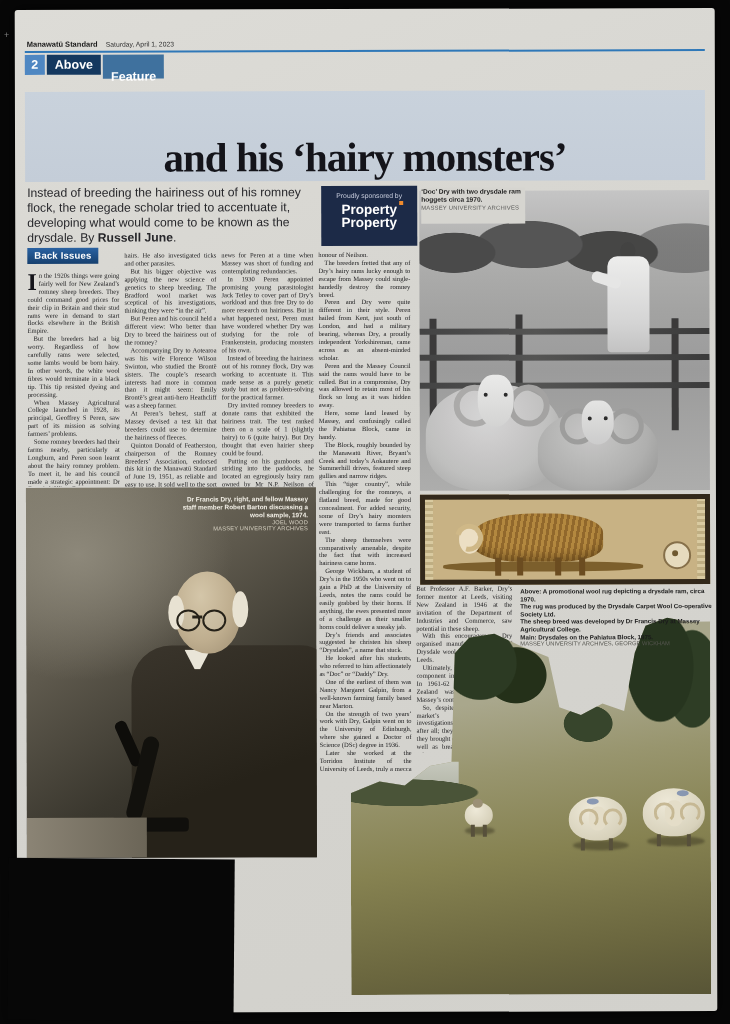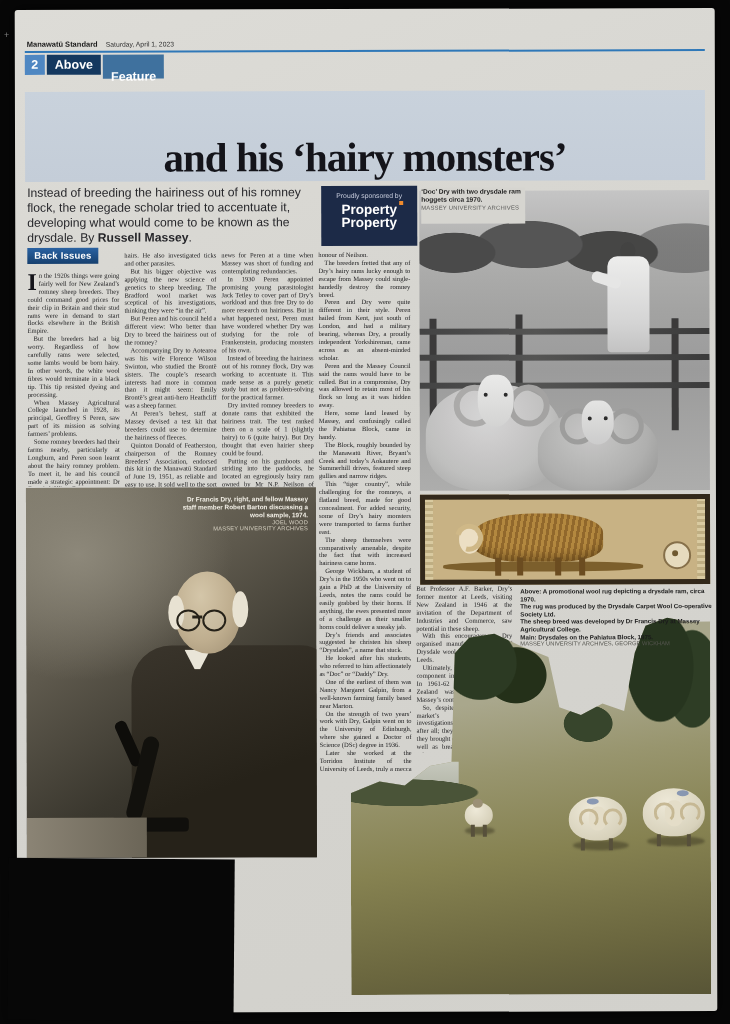--- a/index.html
+++ b/index.html
@@ -193,21 +193,21 @@
     <div class="b-feature">Feature</div>
   </div>
 
   <div class="headline-band">
     <div class="headline">
       <br>
       <span>and his ‘hairy monsters’</span>
     </div>
   </div>
 
-  <div class="standfirst"><span>Instead of breeding the hairiness out of his romney flock, the renegade scholar tried to accentuate it, developing what would come to be known as the drysdale. By </span><b>Russell Massey</b><span>.</span></div>
+  <div class="standfirst"><span>Instead of breeding the hairiness out of his romney flock, the renegade scholar tried to accentuate it, developing what would come to be known as the drysdale. By </span><b>Russell June</b><span>.</span></div>
 
   <div class="kicker">Back Issues</div>
 
   <div class="sponsor">
     <div class="sponsor-tag">Proudly sponsored by</div>
     <div class="sponsor-logo">
       <span>Property</span><span class="orange-sq"></span><br>
       <span>Property</span>
     </div>
   </div>

